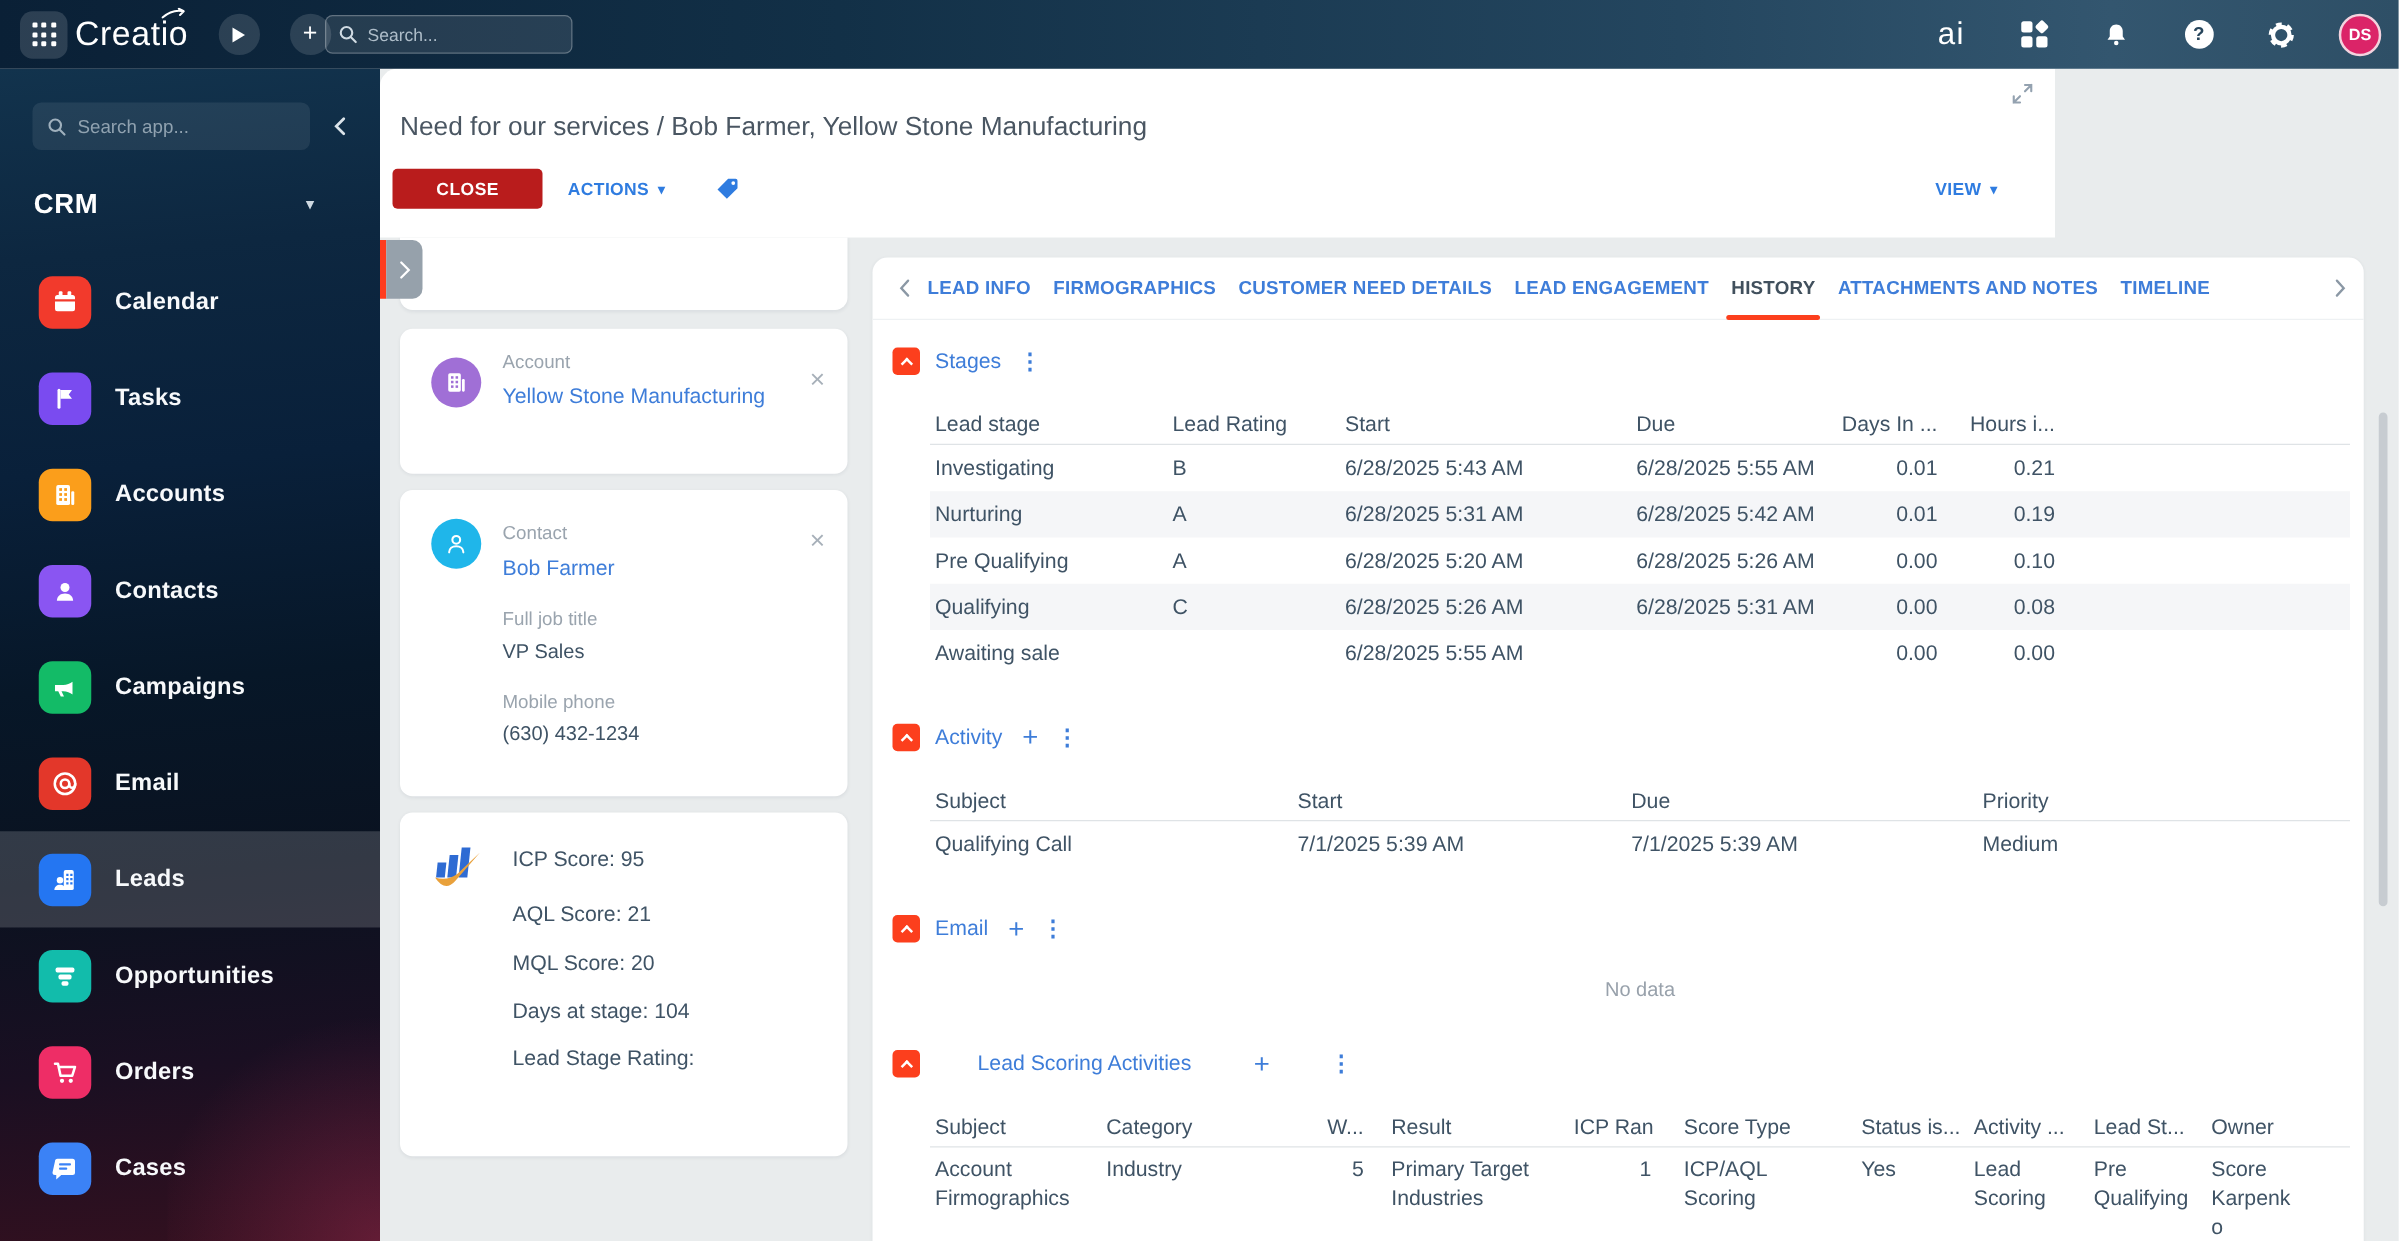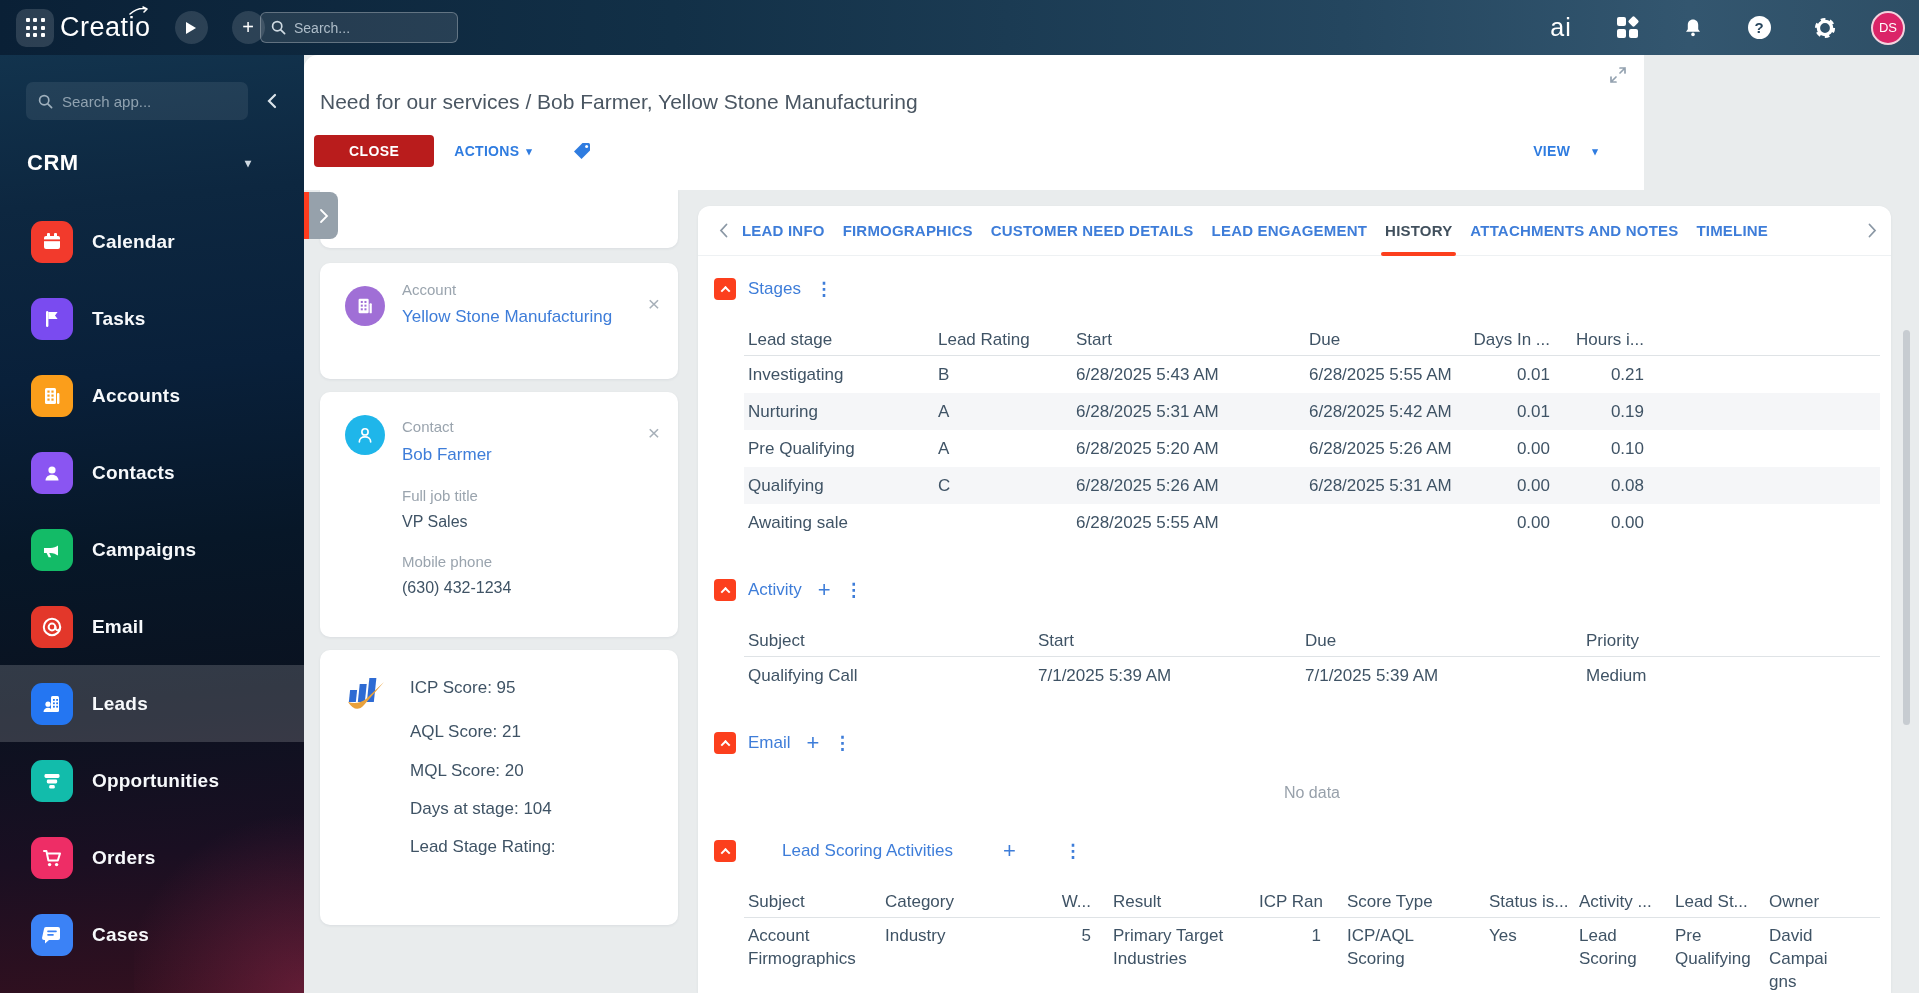--- a/index.html
+++ b/index.html
@@ -24,21 +24,21 @@
   .tb-search input::placeholder { color:#aebdc9; }
   .tb-right { position:absolute; right:0; top:0; height:55px; display:flex; align-items:center; }
   .tb-ic { width:40px; height:40px; display:grid; place-items:center; margin-right:26px; cursor:pointer; }
   .ai-mark { color:#fff; font-size:25px; font-weight:400; letter-spacing:1px; }
   .sq4 { display:grid; grid-template-columns:9px 9px; grid-gap:3px; }
   .sq4 i { width:9px; height:9px; background:#fff; border-radius:2px; }
   .sq4 i:nth-child(2){ transform:rotate(45deg) scale(.92); }
   .help-circle { width:23px; height:23px; border-radius:50%; background:#fff; color:#27455c;
     font-weight:700; font-size:15px; display:grid; place-items:center; }
   .avatar { width:34px; height:34px; border-radius:50%; background:#db2468; border:2px solid #f3d2de;
-    color:#fff; font-size:13px; font-weight:400; display:grid; place-items:center; margin-right:14px; cursor:pointer; }
+    color:#fff; font-size:13px; font-weight:700; display:grid; place-items:center; margin-right:14px; cursor:pointer; }
 
   
   #sidebar { position:absolute; left:0; top:55px; width:304px; height:938px; z-index:20;
     background:linear-gradient(175deg,#12334d 0%,#0d2740 16%,#09203a 34%,#071728 52%,#0a1220 68%,#1a0f22 84%,#33101f 100%); }
   #sidebar::after { content:""; position:absolute; right:0; bottom:0; width:170px; height:220px;
     background:radial-gradient(circle at 100% 100%, rgba(222,60,110,.28), transparent 65%); pointer-events:none; }
   .sb-search { position:absolute; left:26px; top:27px; width:222px; height:38px; border-radius:7px;
     background:rgba(255,255,255,.08); display:flex; align-items:center; padding:0 12px; }
   .sb-search input { background:transparent; border:none; outline:none; color:#dfe8ef; font-size:15px; margin-left:9px; width:160px; font-family:inherit;}
   .sb-search input::placeholder { color:#90a2b0; }
@@ -56,21 +56,21 @@
   #main-header { position:absolute; left:304px; top:55px; width:1340px; height:135px; background:#fff; border-radius:14px 0 0 0; z-index:10;}
   .page-title { position:absolute; left:16px; top:35px; font-size:21px; color:#4a5662; }
   .toolbar { position:absolute; left:10px; top:80px; height:32px; display:flex; align-items:center; }
   .btn-close { background:#b91c1c; color:#fff; border:none; border-radius:4px; height:32px; padding:0 35px;
     font-size:14px; font-weight:700; letter-spacing:.4px; cursor:pointer; font-family:inherit;}
   .btn-actions { margin-left:20px; background:none; border:none; color:#2f7ce0; font-size:14px; font-weight:700;
     letter-spacing:.3px; cursor:pointer; display:flex; align-items:center; gap:7px; font-family:inherit;}
   .caret { font-size:11px; }
   .tag-btn { margin-left:36px; width:28px; height:28px; display:grid; place-items:center; cursor:pointer; }
   .btn-view { position:absolute; right:46px; top:80px; height:32px; background:none; border:none; color:#2f7ce0;
-    font-size:14px; font-weight:700; letter-spacing:.3px; cursor:pointer; display:flex; align-items:center; gap:22px; font-family:inherit;}
+    font-size:14px; font-weight:700; letter-spacing:.3px; cursor:pointer; display:flex; align-items:center; gap:7px; font-family:inherit;}
   .expand-btn { position:absolute; right:14px; top:10px; width:22px; height:22px; cursor:pointer; }
 
   
   .card { position:absolute; left:320px; width:358px; background:#fff; border-radius:10px;
     box-shadow:0 1px 3px rgba(35,45,65,.07); }
   #card-partial { top:190px; height:58px; border-radius:0 0 10px 10px; }
   .panel-toggle { position:absolute; left:304px; top:192px; width:38px; height:47px; z-index:12; cursor:pointer; display:flex; }
   .panel-toggle .redbar { width:5px; height:47px; background:#ff3c1e; }
   .panel-toggle .grip { width:29px; height:47px; background:#96a1ab; border-radius:0 8px 8px 0; display:grid; place-items:center; }
   #card-account { top:263px; height:116px; }
@@ -562,20 +562,20 @@
       <div class="t-row row-multi g-lsa" style="margin-top:4px;">
         <div class="cell-link">Account Firmographics</div>
         <div>Industry</div>
         <div class="ra">5</div>
         <div class="c-result">Primary Target Industries</div>
         <div class="ra">1</div>
         <div class="c-stype">ICP/AQL Scoring</div>
         <div class="c-status">Yes</div>
         <div>Lead Scoring</div>
         <div class="wrap-hard pad-r12">Pre Qualifying</div>
-        <div class="cell-link wrap-hard pad-r18">David Campaigns</div>
+        <div class="cell-link wrap-hard pad-r18">Score Karpenko</div>
         <div></div>
       </div>
     </div>
   </div>
 
   <div id="scrollbar"></div>
 </div>
 
 </body></html>

